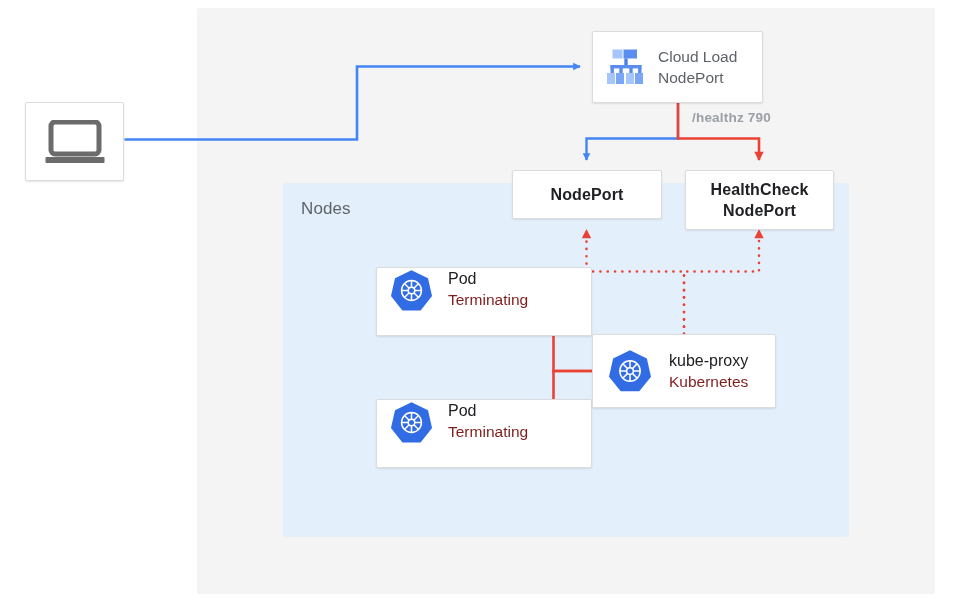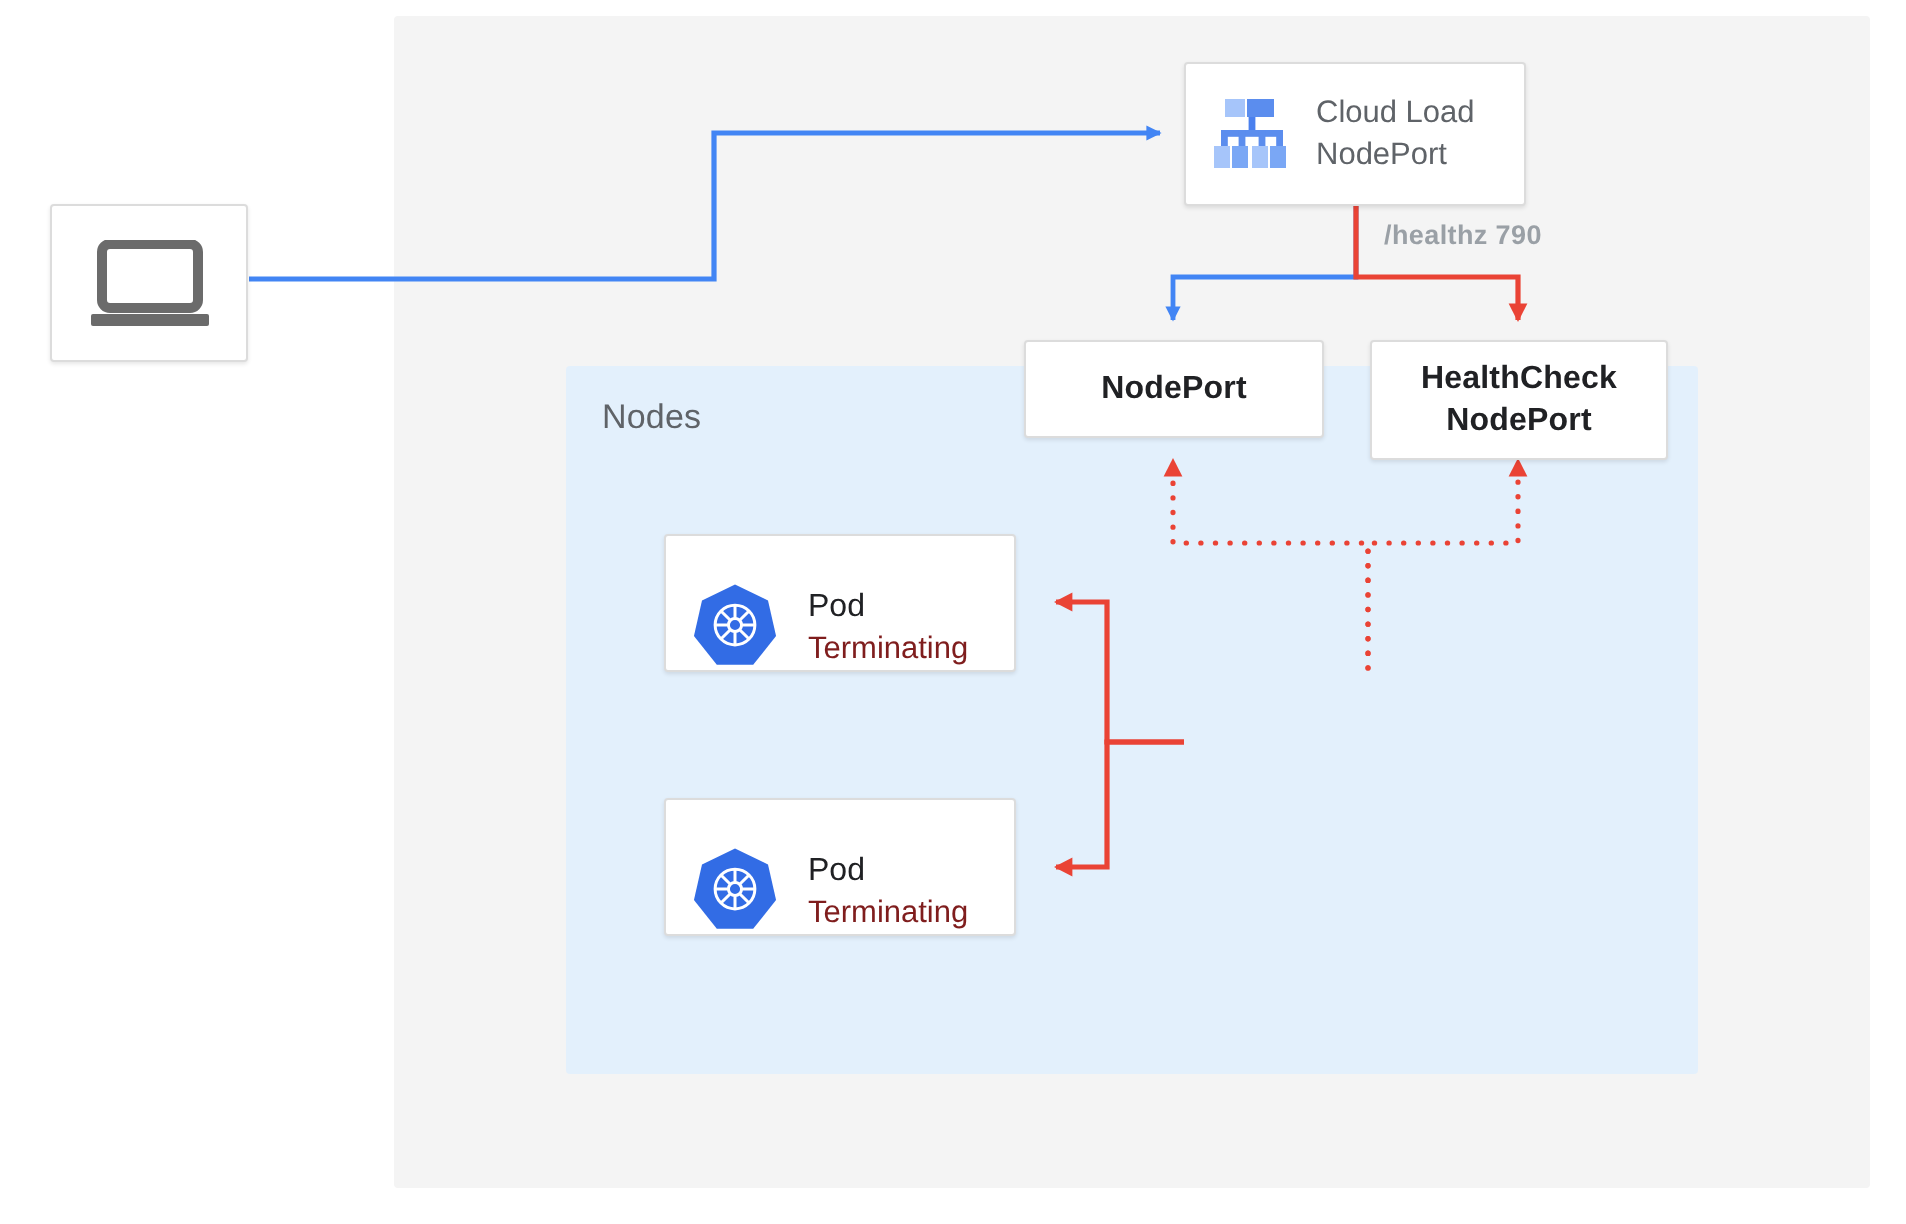--- a/index.html
+++ b/index.html
@@ -72,22 +72,22 @@
     color:#202124;
     font-size:16px;
     line-height:21px;
     letter-spacing:.1px;
   }
   #nodeport-box{left:512px; top:170px; width:150px; height:49px;}
   #hc-nodeport-box{left:685px; top:170px; width:149px; height:60px;}
 
   
   .pod-box{
-    display:flex;align-items:flex-end;padding-left:12px;
-    width:176px;height:69px;
+    display:flex;align-items:flex-start;padding-left:12px;
+    width:216px;height:69px;margin-left:44px;
   }
   #pod1-box{left:332px; top:267px;}
   #pod2-box{left:332px; top:399px;}
   #kube-proxy-box{
     left:592px; top:334px; width:184px; height:74px;
     display:flex;align-items:center;padding-left:14px;
   }
   .k8s-icon{width:45px;height:45px;flex:0 0 45px;}
   #kube-proxy-box .k8s-icon{width:46px;height:46px;flex:0 0 46px;}
   .card-text{margin-left:14px;}
@@ -221,14 +221,31 @@
                  M16.5 16.5 L21.5 21.5 M26.5 26.5 L31.5 31.5
                  M31.5 16.5 L26.5 21.5 M21.5 26.5 L16.5 31.5"></path>
       </g>
     </svg>
     <div class="card-text">
       <div class="card-title">Pod</div>
       <div class="card-sub">Terminating</div>
     </div>
   </div>
 
+  <div class="abs card" id="kube-proxy-box">
+    <svg class="k8s-icon" viewBox="0 0 48 48" xmlns="http://www.w3.org/2000/svg">
+      <path fill="#326ce5" d="M24 2.4 41.6 10.9 45.9 29.9 33.7 45.2 14.3 45.2 2.1 29.9 6.4 10.9z"></path>
+      <g fill="none" stroke="#ffffff" stroke-width="1.6">
+        <circle cx="24" cy="24" r="10.6"></circle>
+        <circle cx="24" cy="24" r="3.5"></circle>
+        <path d="M24 13.4 V20.5 M24 27.5 V34.6
+                 M13.4 24 H20.5 M27.5 24 H34.6
+                 M16.5 16.5 L21.5 21.5 M26.5 26.5 L31.5 31.5
+                 M31.5 16.5 L26.5 21.5 M21.5 26.5 L16.5 31.5"></path>
+      </g>
+    </svg>
+    <div class="card-text">
+      <div class="card-title">kube-proxy</div>
+      <div class="card-sub">Kubernetes</div>
+    </div>
+  </div>
 
 </div>
 
 </body></html>

